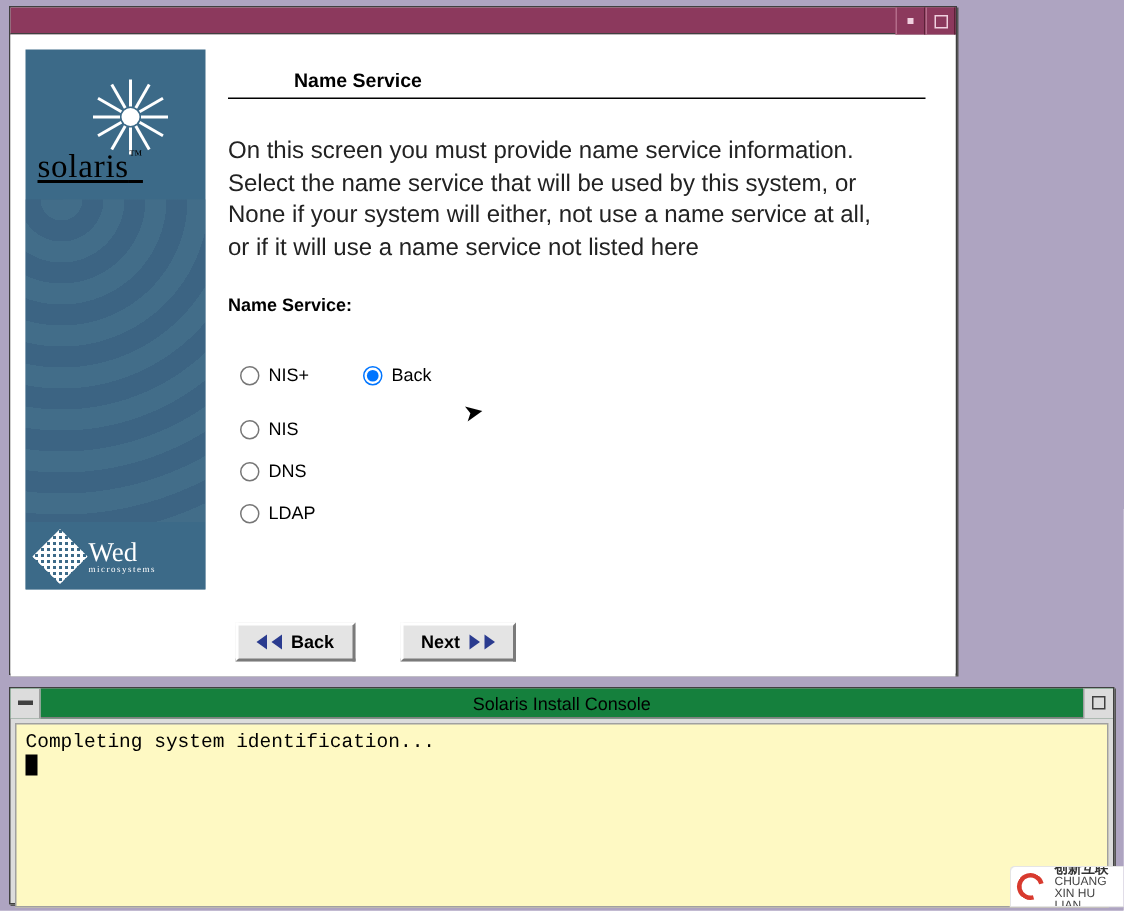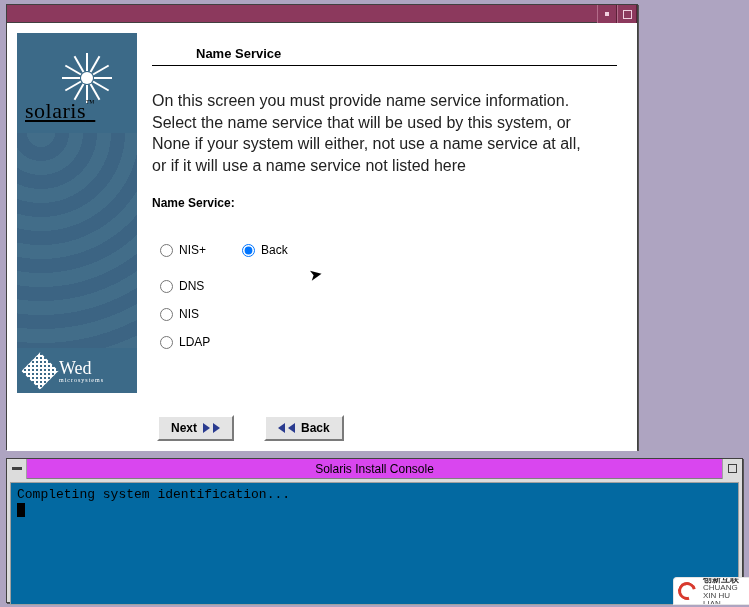--- a/index.html
+++ b/index.html
@@ -123,38 +123,38 @@
     border-bottom: 5px solid transparent;
   }
   .arrow-left  { border-right: 7px solid #2a3b8f; }
   .arrow-right { border-left: 7px solid #2a3b8f; }
   .dbl .arrow-left + .arrow-left,
   .dbl .arrow-right + .arrow-right { margin-left: -3px; }
 
   
   .console-title {
     height: 20px;
-    background: #d946ef;
+    background: #15803d;
     border-bottom: 1px solid #808080;
     display: flex; align-items: center;
     position: relative;
     font-size: 12px;
   }
   .ct-left, .ct-right {
     width: 20px; height: 20px;
     display:flex; align-items:center; justify-content:center;
     border-right: 1px solid #a0a0a0;
     background: #dcdcdc;
   }
   .ct-right { border-right: none; border-left: 1px solid #a0a0a0; margin-left:auto; }
   .ct-left .bar { width: 10px; height: 3px; background:#404040; }
   .ct-right .sq { width: 9px; height:9px; border:1px solid #404040; }
   .ct-label { flex:1; text-align:center; color:#000; }
   .console-body {
-    background: #0369a1;
+    background: #fef9c3;
     font-family: "Courier New", monospace;
     font-size: 13px;
     padding: 4px 6px;
     height: calc(100% - 20px);
     position: relative;
     border: 1px solid #a0a0a0;
     margin: 3px;
   }
   .cursor-block {
     display:inline-block; width:8px; height:14px; background:#000; vertical-align: bottom;
@@ -246,45 +246,45 @@
             <input type="radio" name="ns" style="">
             <span>NIS+</span>
           </label>
           <label class="radio-row">
             <input type="radio" name="ns" checked="" style="">
             <span>Back</span>
           </label>
         </div>
         <label class="radio-row">
           <input type="radio" name="ns" style="">
-          <span>DNS</span>
+          <span>NIS</span>
         </label>
         <label class="radio-row">
           <input type="radio" name="ns" style="">
-          <span>NIS</span>
+          <span>DNS</span>
         </label>
         <label class="radio-row">
           <input type="radio" name="ns" style="">
           <span>LDAP</span>
         </label>
 
         <span class="cursor-arrow">➤</span>
       </div>
     </div>
 
     <div class="btn-row">
       <button class="raised-btn dbl">
+        <span class="arrow-left"></span>
+          <span class="arrow-left"></span>
+        <span>Back</span>
+      </button>
+      <button class="raised-btn dbl">
         <span>Next</span>
         <span class="arrow-right"></span>
           <span class="arrow-right"></span>
-      </button>
-      <button class="raised-btn dbl">
-        <span class="arrow-left"></span>
-          <span class="arrow-left"></span>
-        <span>Back</span>
       </button>
     </div>
   </div>
 </div>
 
 <div class="win" style="left:6px; top:458px; width:737px; height:145px; background:#dcdcdc;">
   <div class="console-title">
     <div class="ct-left">
         <span class="bar"></span>
       </div>

